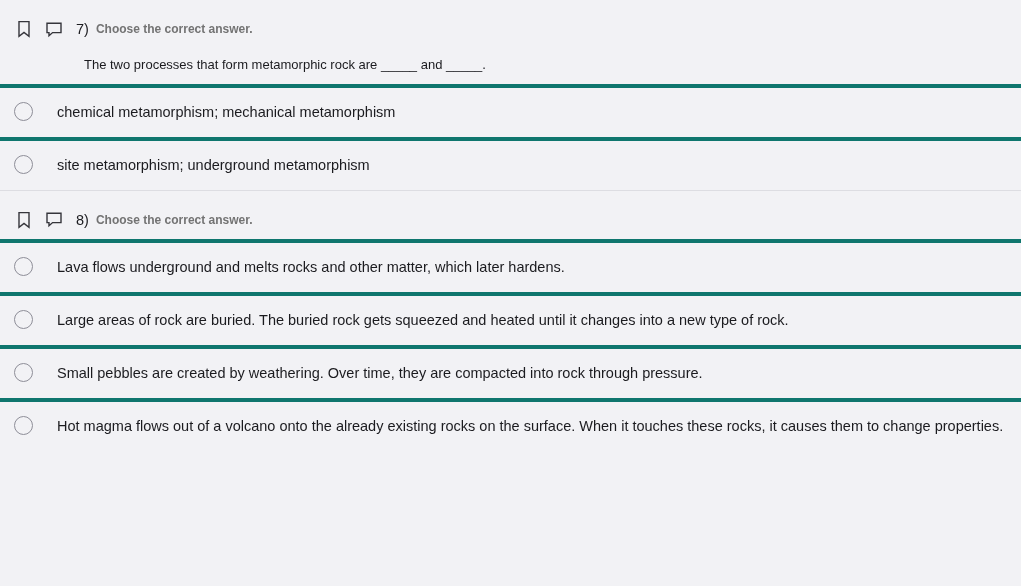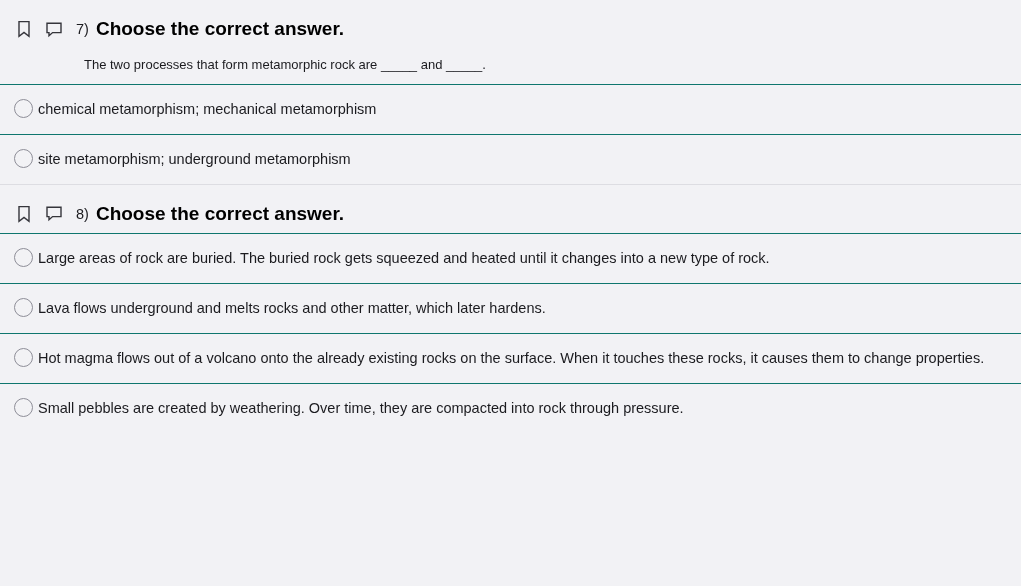--- a/index.html
+++ b/index.html
@@ -36,35 +36,35 @@
     height: 20px;
     color: #35353b;
   }
   .icon svg { display: block; }
   .q-number {
     font-size: 14.5px;
     color: #1b1b1f;
     margin-left: 2px;
   }
   .q-prompt-label {
-    font-size: 19px;
+    font-size: 12px;
     font-weight: bold;
-    color: #000000;
+    color: #737373;
     margin-left: -3px;
   }
   .q-text {
     font-size: 13px;
     padding: 8px 20px 10px 84px;
     line-height: 1.35;
   }
   .option-row {
     display: flex;
     align-items: flex-start;
-    gap: 5px;
-    border-top: 1px solid #0f766e;
+    gap: 24px;
+    border-top: 4px solid #0f766e;
     padding: 13px 16px 13px 14px;
     min-height: 20px;
   }
   .radio {
     flex: 0 0 auto;
     width: 17px;
     height: 17px;
     border: 1.6px solid #8e8e98;
     border-radius: 50%;
     background: #f2f2f5;
@@ -123,29 +123,29 @@
         <svg width="18" height="17" viewBox="0 0 18 17" fill="none" stroke="currentColor" stroke-width="1.4">
           <path d="M2 2.2 h14 v9.4 h-8.4 l-3.6 3.2 v-3.2 h-2 z"></path>
         </svg>
       </span>
       <span class="q-number">8)</span>
       <span class="q-prompt-label">Choose the correct answer.</span>
     </div>
 
     <div class="option-row">
       <span class="radio"></span>
+      <span class="option-text">Lava flows underground and melts rocks and other matter, which later hardens.</span>
+    </div>
+    <div class="option-row">
+      <span class="radio"></span>
       <span class="option-text">Large areas of rock are buried. The buried rock gets squeezed and heated until it changes into a new type of rock.</span>
     </div>
     <div class="option-row">
       <span class="radio"></span>
-      <span class="option-text">Lava flows underground and melts rocks and other matter, which later hardens.</span>
+      <span class="option-text">Small pebbles are created by weathering. Over time, they are compacted into rock through pressure.</span>
     </div>
     <div class="option-row">
       <span class="radio"></span>
       <span class="option-text">Hot magma flows out of a volcano onto the already existing rocks on the surface. When it touches these rocks, it causes them to change properties.</span>
-    </div>
-    <div class="option-row">
-      <span class="radio"></span>
-      <span class="option-text">Small pebbles are created by weathering. Over time, they are compacted into rock through pressure.</span>
     </div>
   </div>
 
 </div>
 
 </body></html>

